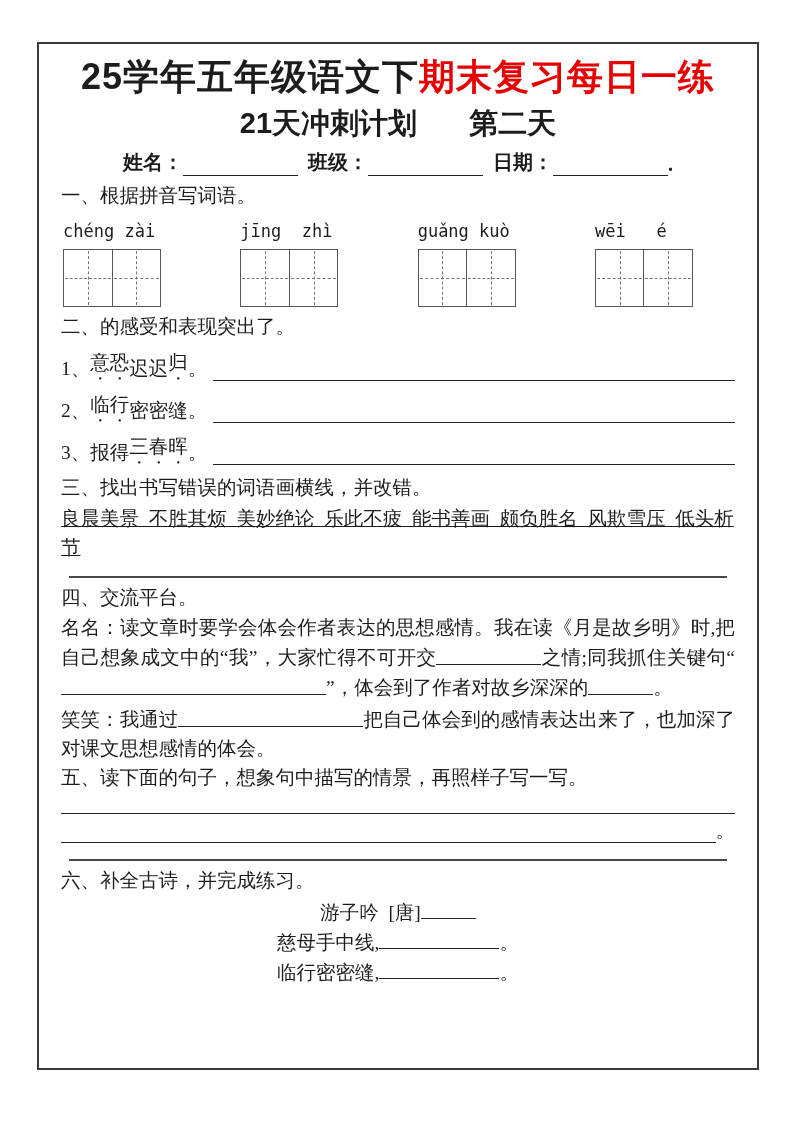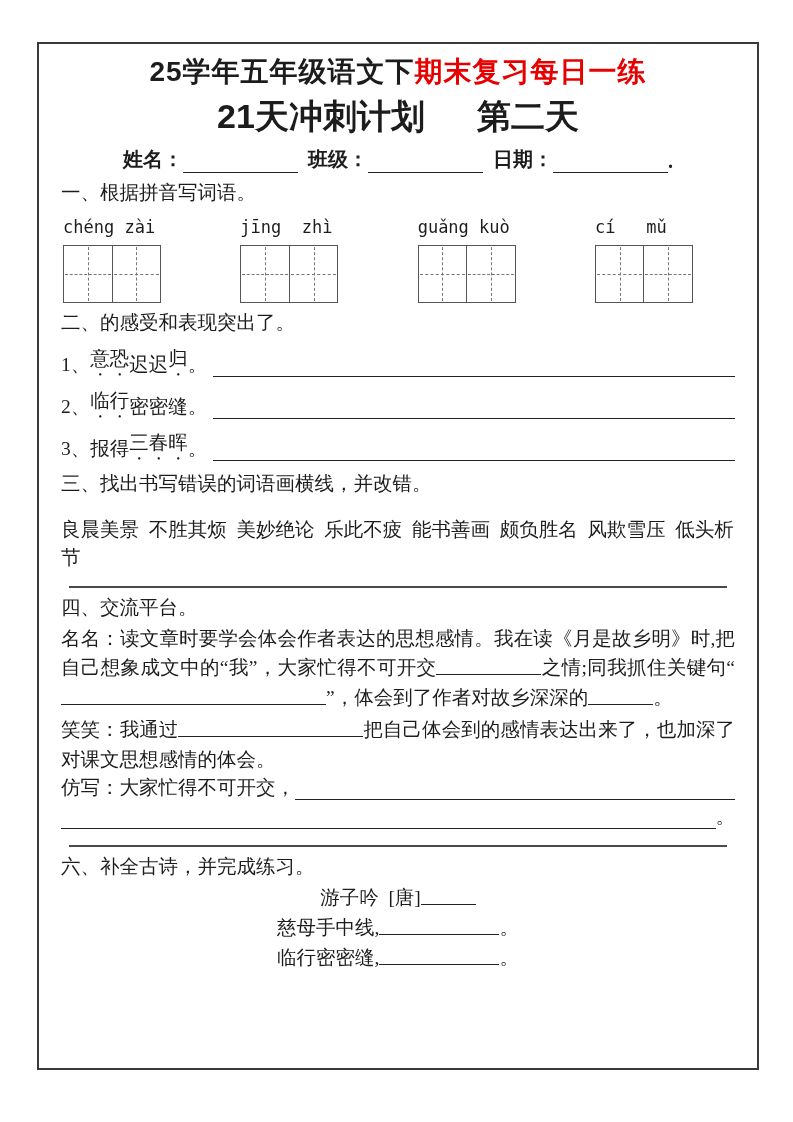--- a/index.html
+++ b/index.html
@@ -2,24 +2,24 @@
 <html><head>
 <meta charset="utf-8">
 <style>
   html,body{margin:0;padding:0;background:#fff;}
   body{width:793px;height:1122px;position:relative;
        font-family:"Liberation Serif","DejaVu Serif",serif;color:#1c1c1c;}
   .frame{position:absolute;left:37px;top:42px;width:722px;height:1028px;
          border:2.5px solid #3a3a3a;box-sizing:border-box;padding:8px 22px 0 22px;}
   
   .title{text-align:center;font-family:"Liberation Sans","DejaVu Sans",sans-serif;
-         font-weight:900;font-size:28px;line-height:1.3;letter-spacing:1px;margin-top:2px;}
+         font-weight:900;font-size:36px;line-height:1.3;letter-spacing:1px;margin-top:2px;}
   .title .red{color:#e60000;}
   .subtitle{text-align:center;font-family:"Liberation Sans","DejaVu Sans",sans-serif;
-            font-weight:900;font-size:34px;line-height:1.3;margin-top:4px;}
+            font-weight:900;font-size:29px;line-height:1.3;margin-top:4px;}
   .subtitle .gap{display:inline-block;width:52px;}
   .idrow{display:flex;justify-content:center;align-items:flex-end;gap:10px;
          font-weight:bold;font-size:20px;margin-top:7px;}
   .idrow .pair{display:flex;align-items:flex-end;text-align:center;}
   
   .sec{font-size:19.5px;line-height:1.47;}
   .heading{margin-top:6px;font-family:Liberation Serif, serif;}
   .blank{display:inline-block;border-bottom:1.6px solid #222;height:1.05em;
          vertical-align:baseline;}
   .w55{width:55px}.w65{width:65px}
@@ -38,21 +38,21 @@
   .tzcell::before{content:"";position:absolute;left:1px;right:1px;top:50%;
                   border-top:1.4px dashed #777;}
   .tzcell::after{content:"";position:absolute;top:1px;bottom:1px;left:50%;
                  border-left:1.4px dashed #777;}
   
   .dotchar{-webkit-text-emphasis:filled dot #1c1c1c;-webkit-text-emphasis-position:under left;
            text-emphasis:filled dot #1c1c1c;text-emphasis-position:under left;
            font-style:normal;}
   .s2item{display:flex;align-items:flex-end;margin-top:7px;}
   .s2item .fill{flex:1;border-bottom:1.6px solid #222;height:1.05em;margin-bottom:3px;margin-left:6px;}
-  .words-line{white-space:pre-wrap;margin-top:17px;}
+  .words-line{white-space:pre-wrap;margin-top:3px;text-decoration:underline;}
   .divider{border:none;border-top:2px solid #4a4a4a;margin:13px 8px 6px 8px;}
   .para{text-align:justify;margin-top:2px;}
   .indent{text-indent:2em;}
   
   .poem{text-align:center;margin-top:2px;}
   .poem div{}
 </style>
 </head>
 <body>
 
@@ -94,21 +94,21 @@
           </div>
       </div>
       <div class="pycol">
         <span class="pinyin">guǎng kuò</span>
         <div class="tzgrid">
             <div class="tzcell"></div>
             <div class="tzcell"></div>
           </div>
       </div>
       <div class="pycol">
-        <span class="pinyin">cí   mǔ</span>
+        <span class="pinyin">wēi   é</span>
         <div class="tzgrid">
             <div class="tzcell"></div>
             <div class="tzcell"></div>
           </div>
       </div>
     </div>
   </div>
 
   <div class="sec">
     <div class="heading">二、的感受和表现突出了。</div>
@@ -145,22 +145,22 @@
 
   <hr class="divider">
 
   <div class="sec">
     <div>四、交流平台。</div>
     <div class="para"><span>名名：读文章时要学会体会作者表达的思想感情。我在读《月是故乡明》时,把自己想象成文中的“我”，大家忙得不可开交</span><span class="blank w105"></span><span>之情;同我抓住关键句“</span><span class="blank w265"></span><span>”，体会到了作者对故乡深深的</span><span class="blank w65"></span><span>。</span></div>
     <div class="para"><span>笑笑：我通过</span><span class="blank w185"></span><span>把自己体会到的感情表达出来了，也加深了对课文思想感情的体会。</span></div>
   </div>
 
   <div class="sec">
+    <div>五、读下面的句子，想象句中描写的情景，再照样子写一写。</div>
     <div class="fillrow">
-        <span>仿写：大家忙得不可开交，</span>
         <span class="fill"></span>
       </div>
     <div class="fillrow">
         <span class="fill"></span>
         <span>。</span>
       </div>
   </div>
 
   <hr class="divider">
 

